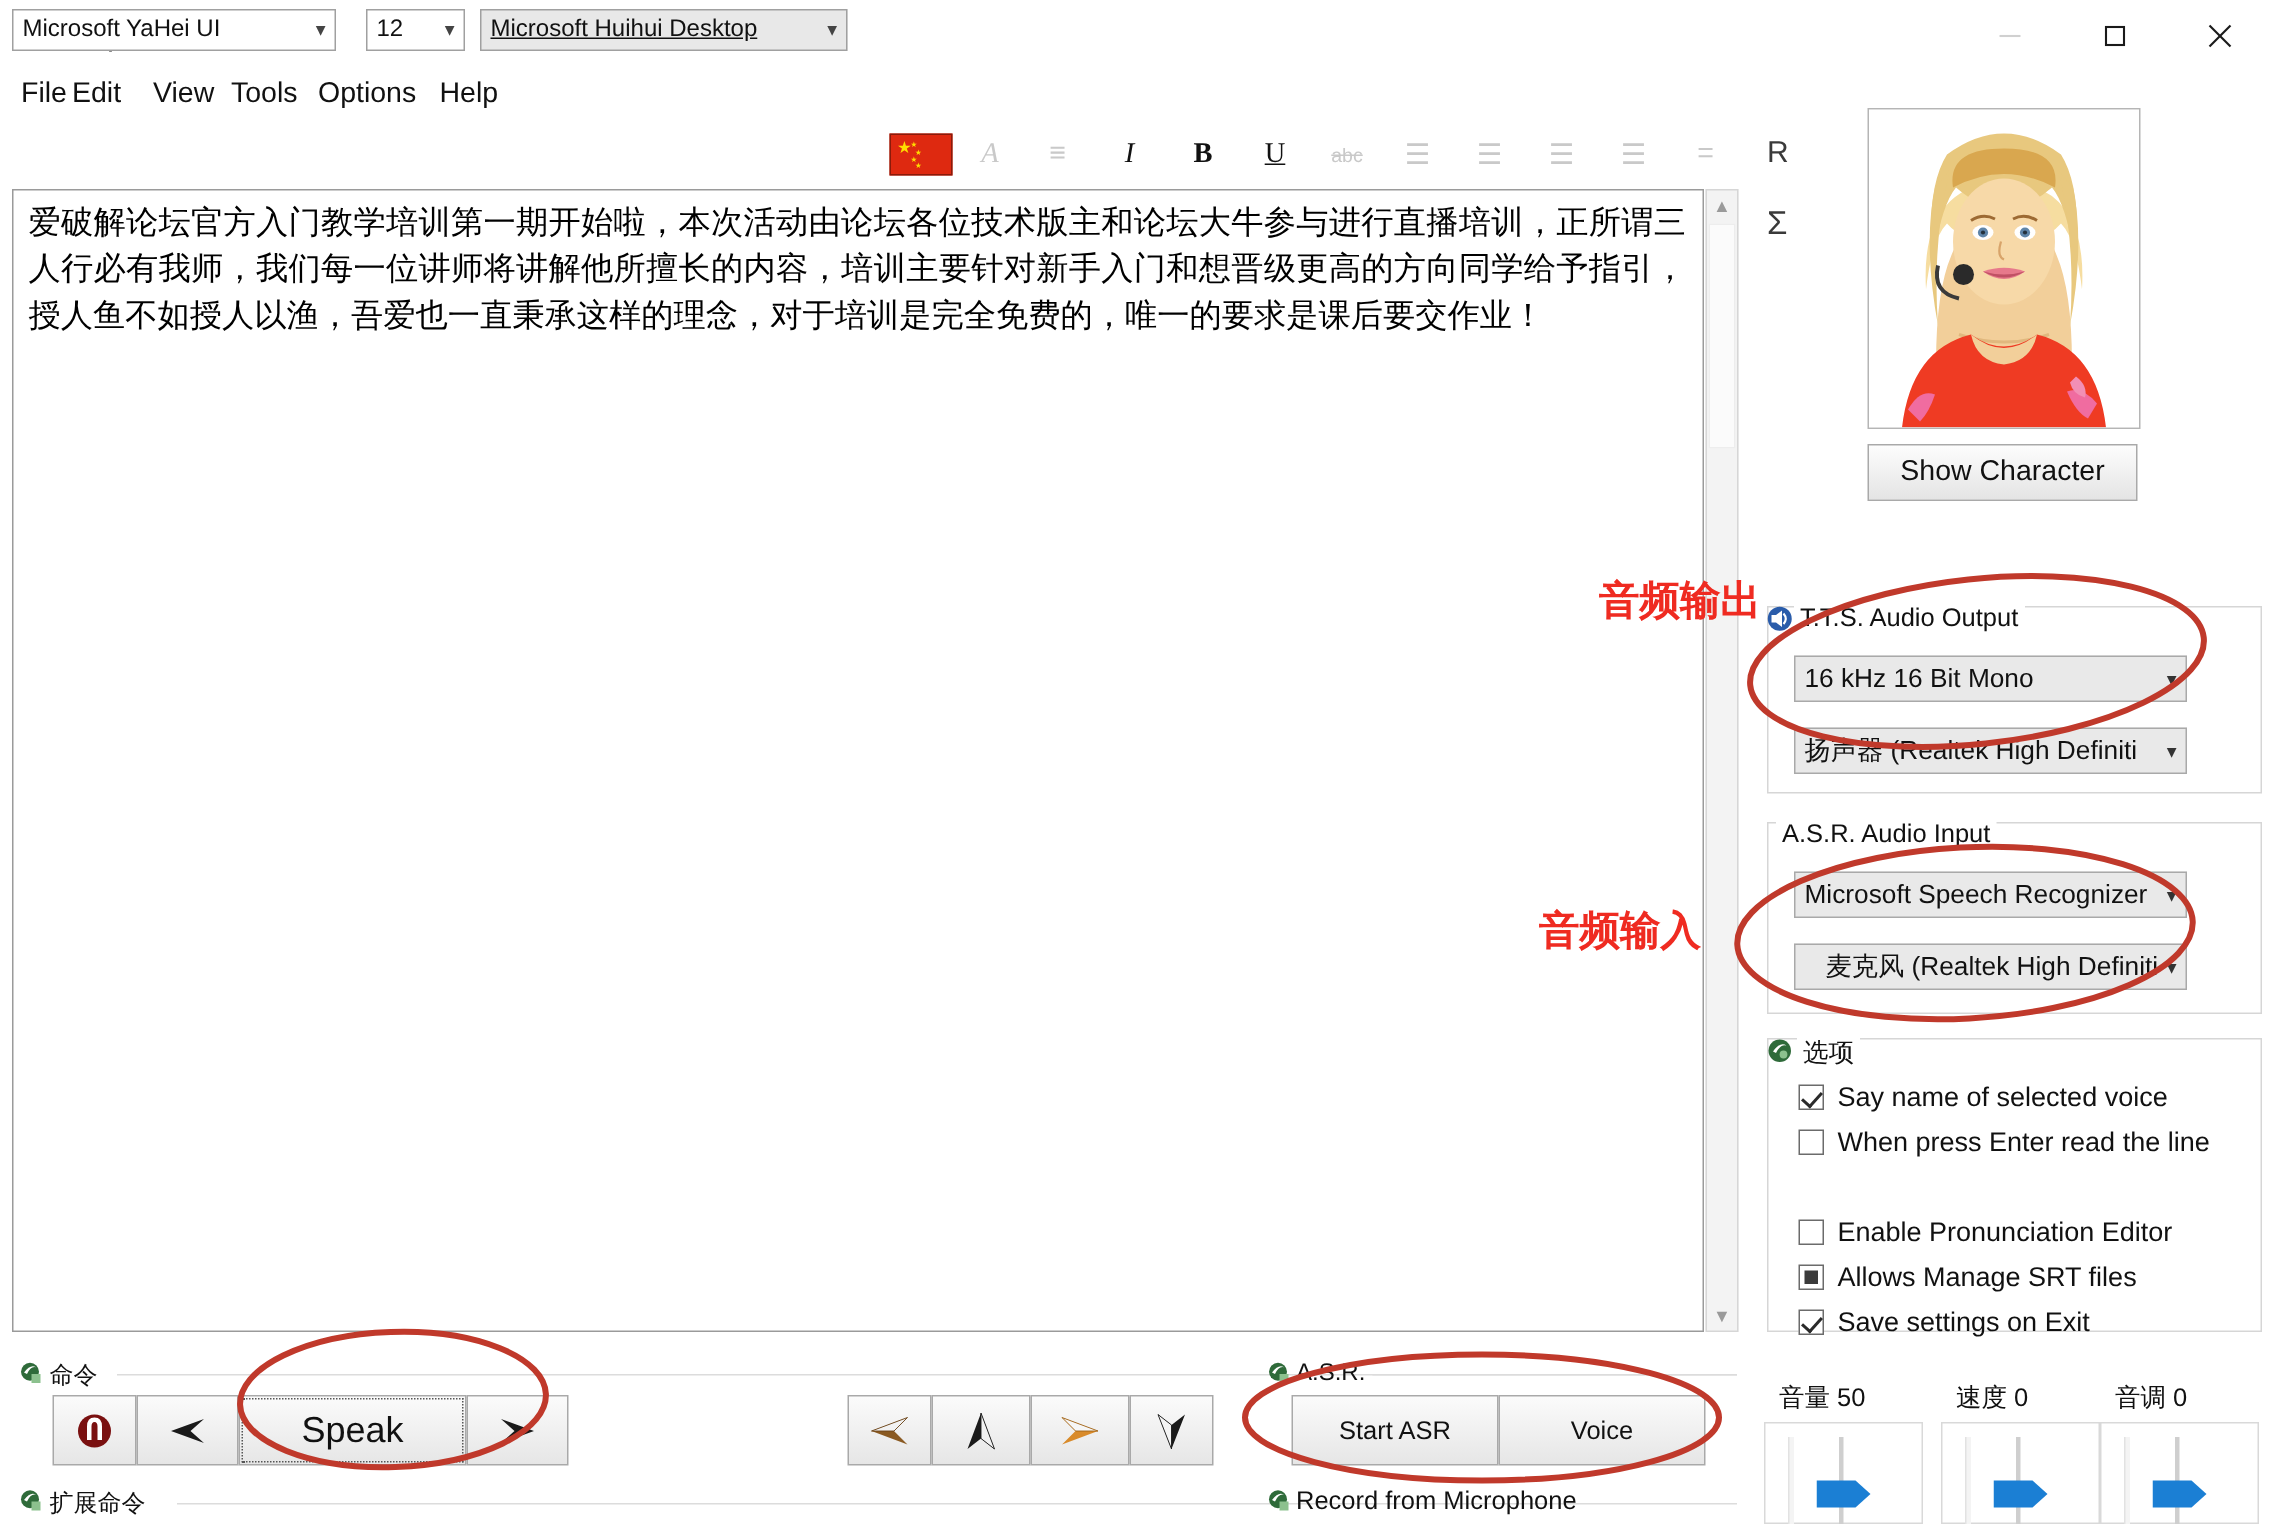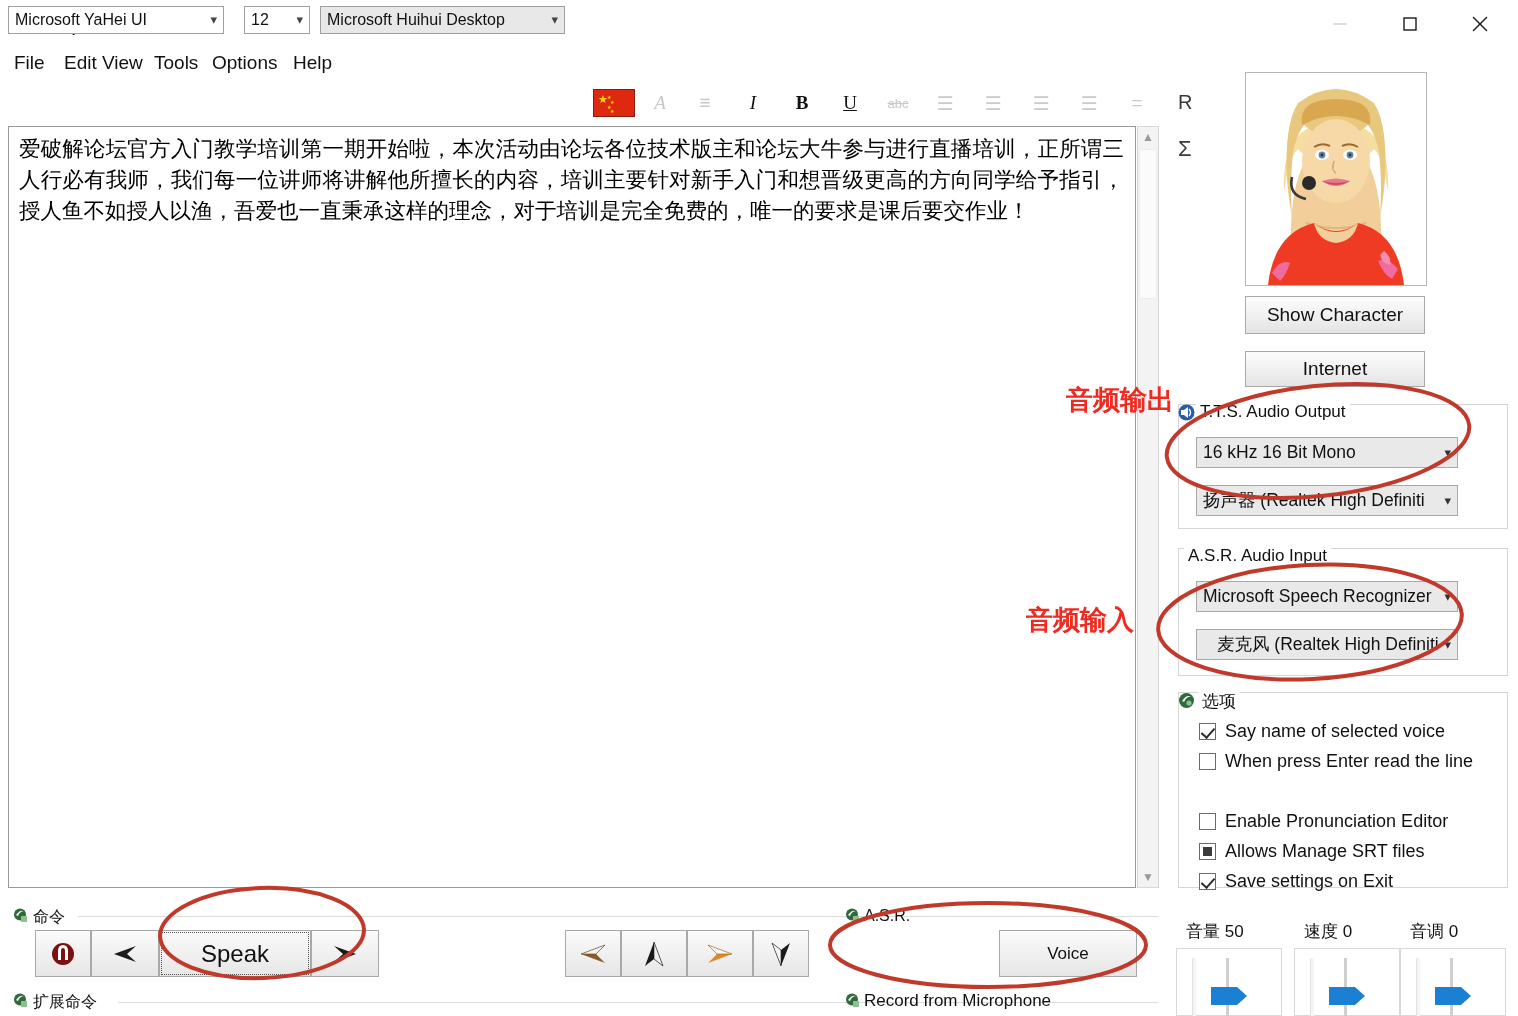--- a/index.html
+++ b/index.html
@@ -31,21 +31,21 @@
   .combo{
     position:absolute;box-sizing:border-box;
     border:1px solid #a0a0a0;background:#ffffff;
     font-size:16px;color:#111;height:28px;line-height:26px;
     padding-left:6px;cursor:default;white-space:nowrap;overflow:hidden;
   }
   .combo .arrow{position:absolute;right:6px;top:0;height:26px;line-height:26px;color:#444;font-size:13px;}
   .combo.gray{background:#e8e8e8;}
   #cb-font{left:8px;top:6px;width:216px;}
   #cb-size{left:244px;top:6px;width:66px;}
-  #cb-voice{left:320px;top:6px;width:245px;}
+  #cb-voice{left:320px;top:6px;width:245px;text-decoration:underline;}
 
   .tb-icon{position:absolute;top:88px;width:30px;height:30px;cursor:default;
            display:flex;align-items:center;justify-content:center;font-size:19px;color:#c9c9c9;}
   .tb-icon.active{color:#111;}
   .flagbtn{position:absolute;left:593px;top:89px;width:40px;height:26px;background:#de2910;border:1px solid #8a1a0a;}
   .flagbtn .star{position:absolute;color:#ffde00;font-size:10px;line-height:10px;}
 
   .rsig{position:absolute;font-size:20px;color:#3a3a3a;cursor:default;}
   #ico-R{left:1178px;top:91px;}
   #ico-S{left:1178px;top:136px;font-size:22px;}
@@ -158,21 +158,21 @@
     <div class="wbtn" id="btn-close">
       <svg width="22" height="22" viewBox="0 0 22 22">
         <line x1="4" y1="4" x2="18" y2="18" stroke="#1a1a1a" stroke-width="1.4"></line>
         <line x1="18" y1="4" x2="4" y2="18" stroke="#1a1a1a" stroke-width="1.4"></line>
       </svg>
     </div>
   </div>
 
   <div class="menubar">
     <div class="menu-item" style="left:6px">File</div>
-    <div class="menu-item" style="left:56px">Edit</div>
+    <div class="menu-item" style="left:40px">Edit</div>
     <div class="menu-item" style="left:94px">View</div>
     <div class="menu-item" style="left:146px">Tools</div>
     <div class="menu-item" style="left:204px">Options</div>
     <div class="menu-item" style="left:285px">Help</div>
   </div>
 
   <div class="toolbar"></div>
 
   <div class="combo" id="cb-font">
     <span>Microsoft YaHei UI</span>
@@ -257,23 +257,20 @@
       <path d="M26 200 q8 -14 18 -10 q-4 12 -10 18 z" fill="#f06ca0"></path>
       <path d="M152 196 q-10 -12 -20 -8 q6 14 14 18 z" fill="#f06ca0"></path>
       <path d="M138 178 q8 6 6 14 q-8 -2 -10 -10 z" fill="#f28fb5"></path>
       <path d="M68 150 q22 18 44 0 q-4 18 -22 20 q-18 -2 -22 -20 z" fill="#f2cf9a"></path>
     </svg>
   </div>
 
   <div class="btn" id="btn-show-char">
     <span>Show Character</span>
   </div>
-  <div class="btn" id="btn-internet">
-    <span>Internet</span>
-  </div>
 
   <div class="group" id="grp-tts"></div>
   <svg class="group-ico" style="left:1178px;top:404px" viewBox="0 0 17 17">
     <circle cx="8.5" cy="8.5" r="8" fill="#2a5caa"></circle>
     <path d="M3 6 h3 l4 -3 v11 l-4 -3 h-3 z" fill="#ffffff"></path>
     <path d="M11 5 q3 3.5 0 7" stroke="#ffffff" stroke-width="1.4" fill="none"></path>
   </svg>
   <div class="group-title" style="left:1196px;top:402px">T.T.S. Audio Output</div>
   <div class="panel-combo" id="cb-tts-fmt">
     <span>16 kHz 16 Bit Mono</span>
@@ -378,20 +375,23 @@
   </div>
 
   <svg class="sect-ico" style="left:845px;top:908px" viewBox="0 0 15 15">
     <circle cx="7" cy="6.5" r="6" fill="#2f6b3a"></circle>
     <path d="M3 7 q4.5 -6 8 -3.5 q-3.5 -1 -6 4.5 z" fill="#ffffff"></path>
     <rect x="8" y="8" width="6" height="6" fill="#8cc18e"></rect>
   </svg>
   <div class="sect-lbl" style="left:864px;top:907px">A.S.R.</div>
   <div class="sect-line" style="left:915px;top:916px;width:243px"></div>
 
+  <div class="bbtn" style="left:861px;top:930px;width:138px;height:47px">
+    <span>Start ASR</span>
+  </div>
   <div class="bbtn" style="left:999px;top:930px;width:138px;height:47px">
     <span>Voice</span>
   </div>
 
   <svg class="sect-ico" style="left:13px;top:993px" viewBox="0 0 15 15">
     <circle cx="7" cy="6.5" r="6" fill="#2f6b3a"></circle>
     <path d="M3 7 q4.5 -6 8 -3.5 q-3.5 -1 -6 4.5 z" fill="#ffffff"></path>
     <rect x="8" y="8" width="6" height="6" fill="#8cc18e"></rect>
   </svg>
   <div class="sect-lbl" style="left:33px;top:992px">扩展命令</div>

